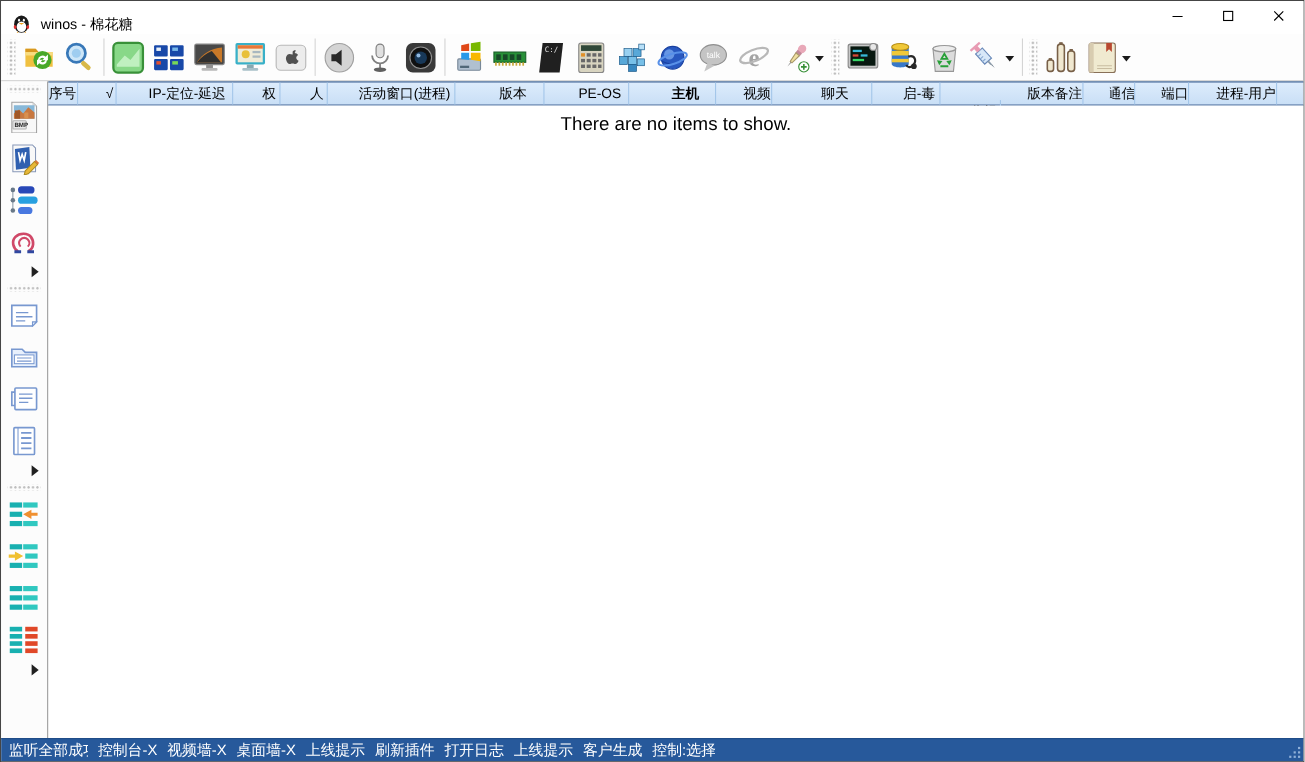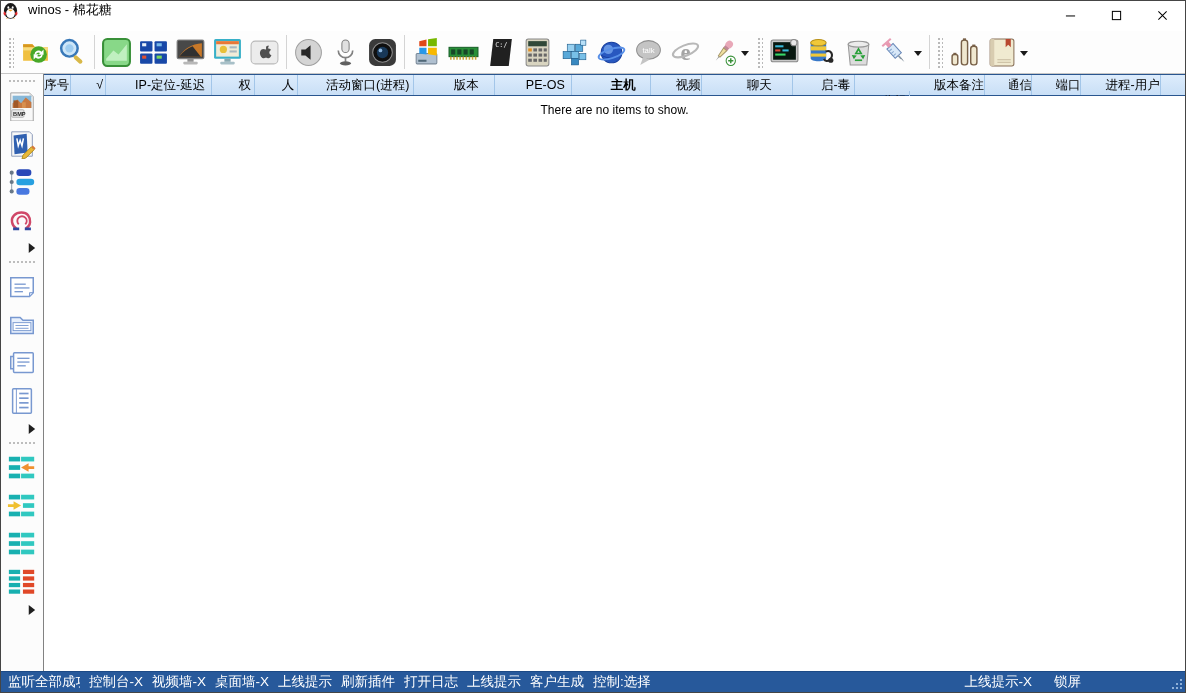--- a/index.html
+++ b/index.html
@@ -9,21 +9,21 @@
     user-select: none; cursor: default; background:#fff;
   }
   .window {
     width:1186px; height:693px;
     border:1px solid #454545;
     display:flex; flex-direction:column; overflow:hidden; background:#fff;
   }
   
   .titlebar {
     height:30px; flex:0 0 30px; background:#ffffff;
-    display:flex; align-items:flex-start; 
+    display:flex; align-items:flex-end; padding-left:9px;
   }
   .titlebar .app-icon { width:19px; height:19px; display:inline-flex; }
   .titlebar .app-icon svg { width:100%; height:100%; }
   .titlebar .title { font-size:13px; color:#000; margin-left:8px; }
   .win-controls { margin-left:auto; display:flex; height:100%; }
   .win-btn { width:46px; height:100%; display:flex; align-items:center; justify-content:center; }
   .win-btn svg { width:11px; height:11px; }
   
   .toolbar {
     height:43px; flex:0 0 43px; background:#fdfdfd;
@@ -72,21 +72,21 @@
     font-size:12.5px; color:#000;gap:24px;
   }
   .hcol {
     display:flex; align-items:center; justify-content:center;
     border-right:1px solid #a3c6e9; white-space:nowrap; overflow:hidden;
     height:100%;
   }
   .hcol.flex { flex:1; border-right:none; }
   
   .list-body { flex:1; background:#fff; text-align:center; }
-  .empty-msg { display:inline-block; margin-top:7px; font-size:12px; color:#000; }
+  .empty-msg { display:inline-block; margin-top:7px; font-size:17px; color:#000; }
   
   .statusbar {
     height:21px; flex:0 0 21px; background:#27599b; border-top:1px solid #1c4a86;
     display:flex; align-items:center; color:#fff; font-size:13.5px;
     padding-left:7px; position:relative;
   }
   .st-item { margin-right:9px; white-space:nowrap; }
   .st-clip { overflow:hidden; display:inline-block; vertical-align:bottom; }
   .st-right { margin-left:auto; display:flex; padding-right:104px; }
   .st-right .st-item { margin-right:0; margin-left:22px; }
@@ -647,24 +647,20 @@
       <span class="st-item"><span class="st-clip" style="width: 72px;">监听全部成功</span></span>
       <span class="st-item clickable">控制台-X</span>
       <span class="st-item clickable">视频墙-X</span>
       <span class="st-item clickable">桌面墙-X</span>
       <span class="st-item clickable">上线提示</span>
       <span class="st-item clickable">刷新插件</span>
       <span class="st-item clickable">打开日志</span>
       <span class="st-item clickable">上线提示</span>
       <span class="st-item clickable">客户生成</span>
       <span class="st-item">控制:选择</span>
-      <span class="st-right">
-        <span class="st-item clickable">上线提示-X</span>
-        <span class="st-item clickable">锁屏</span>
-      </span>
       <span class="resize-grip"><svg viewBox="0 0 13 13">
           <g fill="#8fb0d8">
             <rect x="10" y="1" width="2" height="2"></rect>
             <rect x="10" y="5" width="2" height="2"></rect>
             <rect x="6" y="5" width="2" height="2"></rect>
             <rect x="10" y="9" width="2" height="2"></rect>
             <rect x="6" y="9" width="2" height="2"></rect>
             <rect x="2" y="9" width="2" height="2"></rect>
           </g>
         </svg></span>

